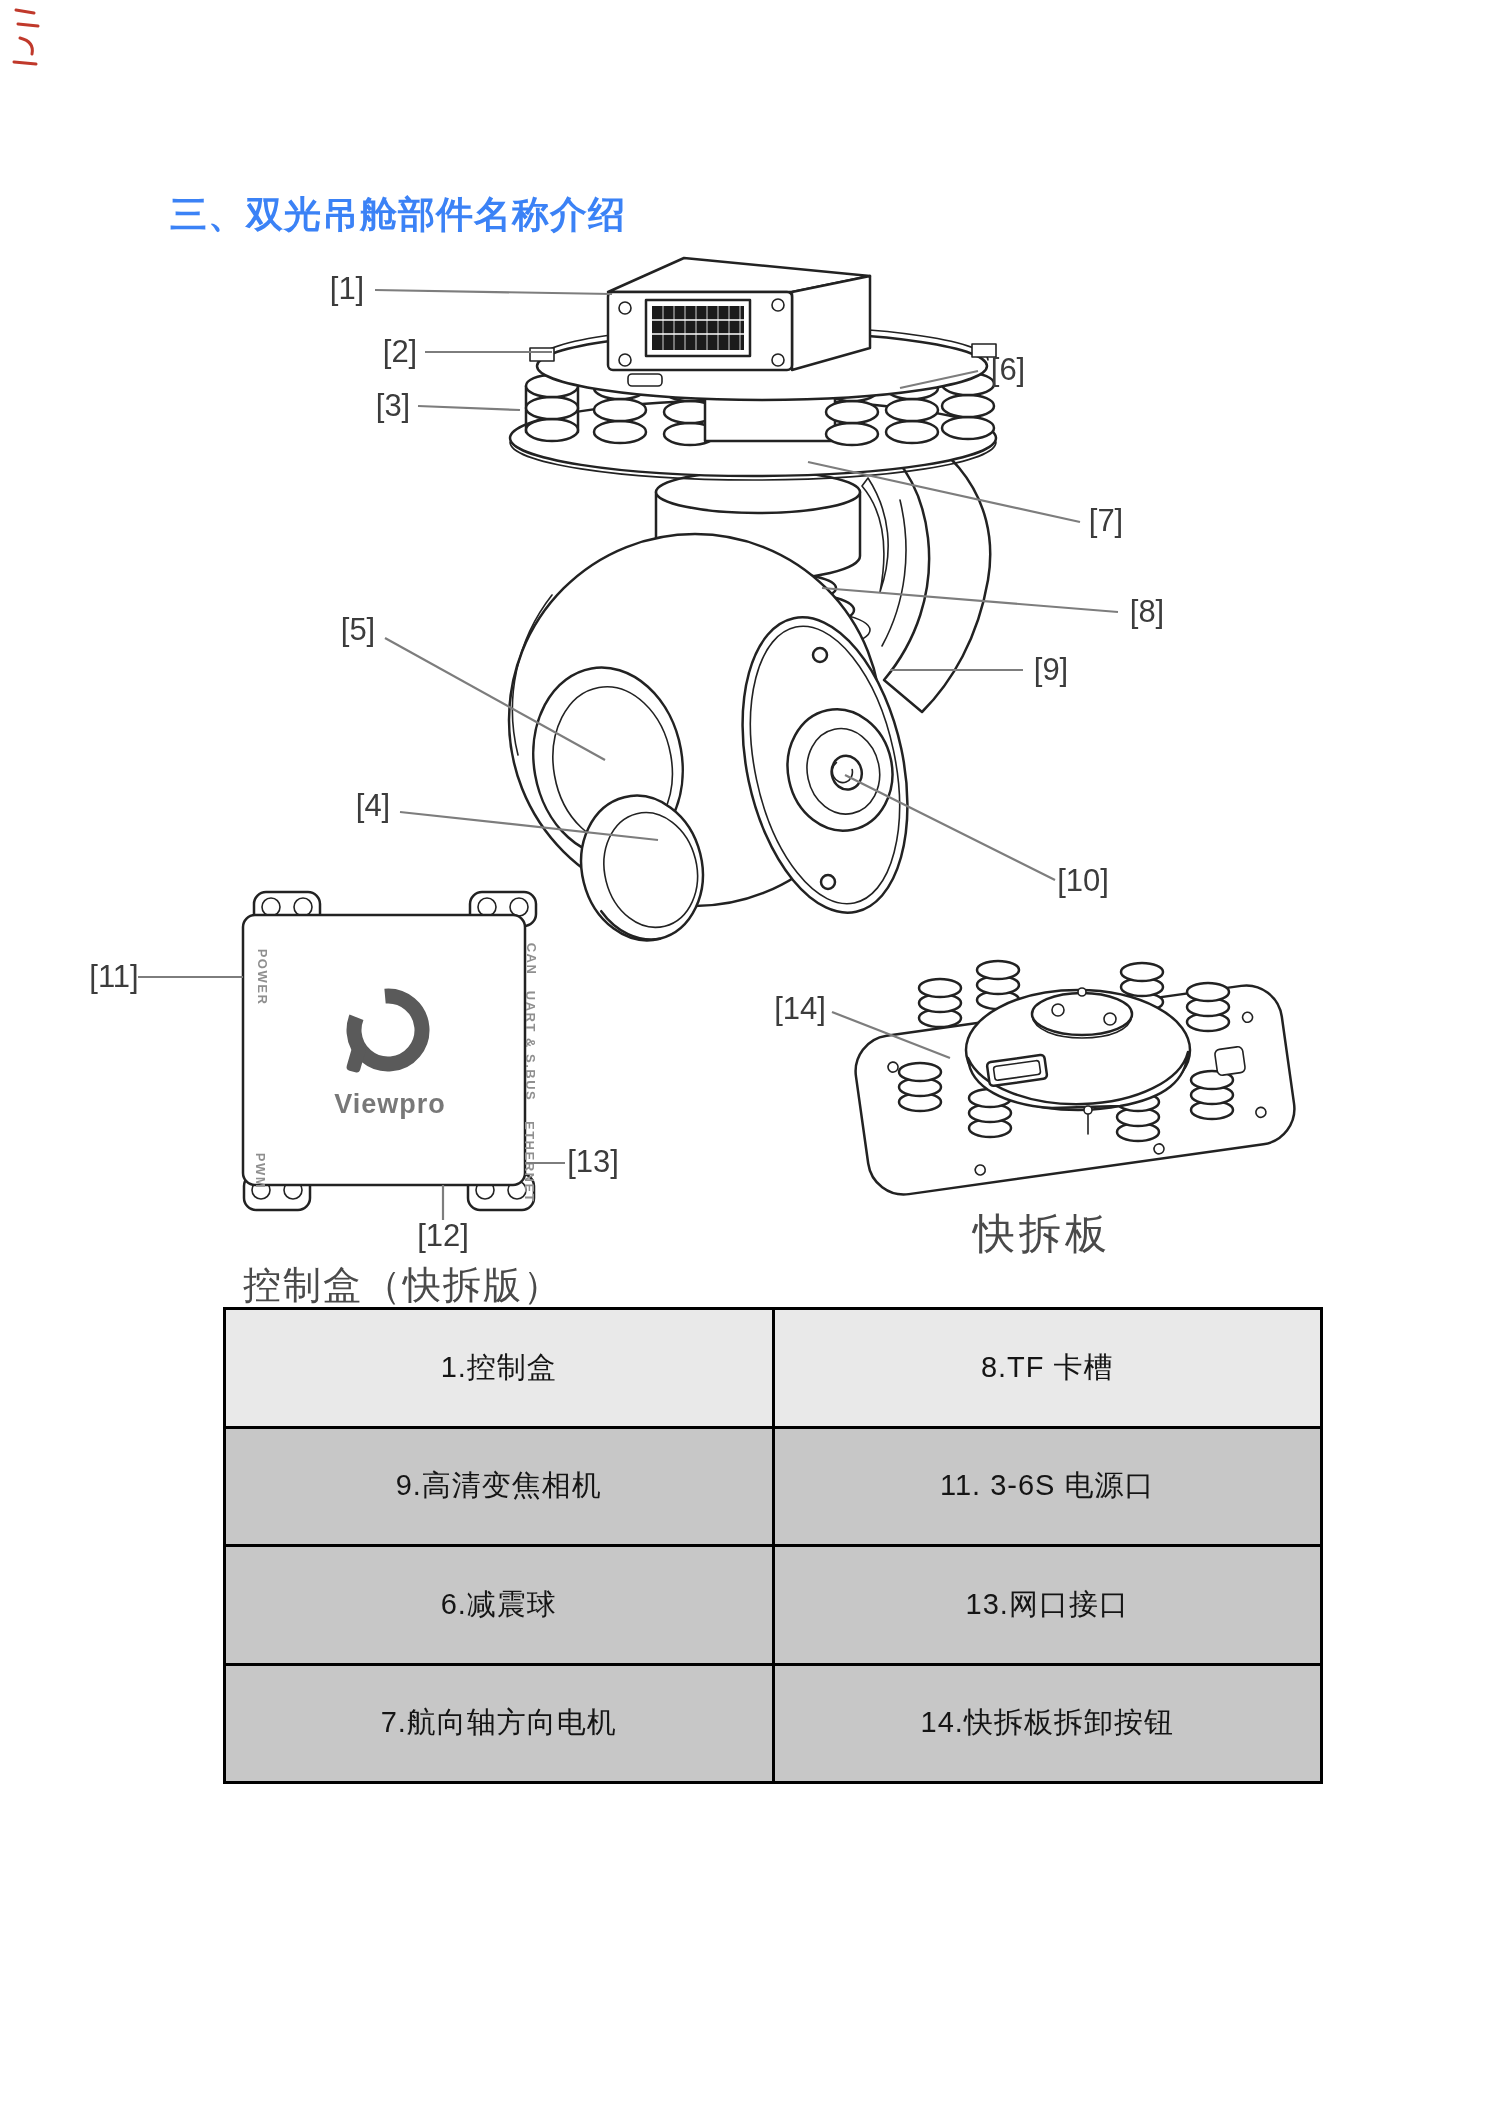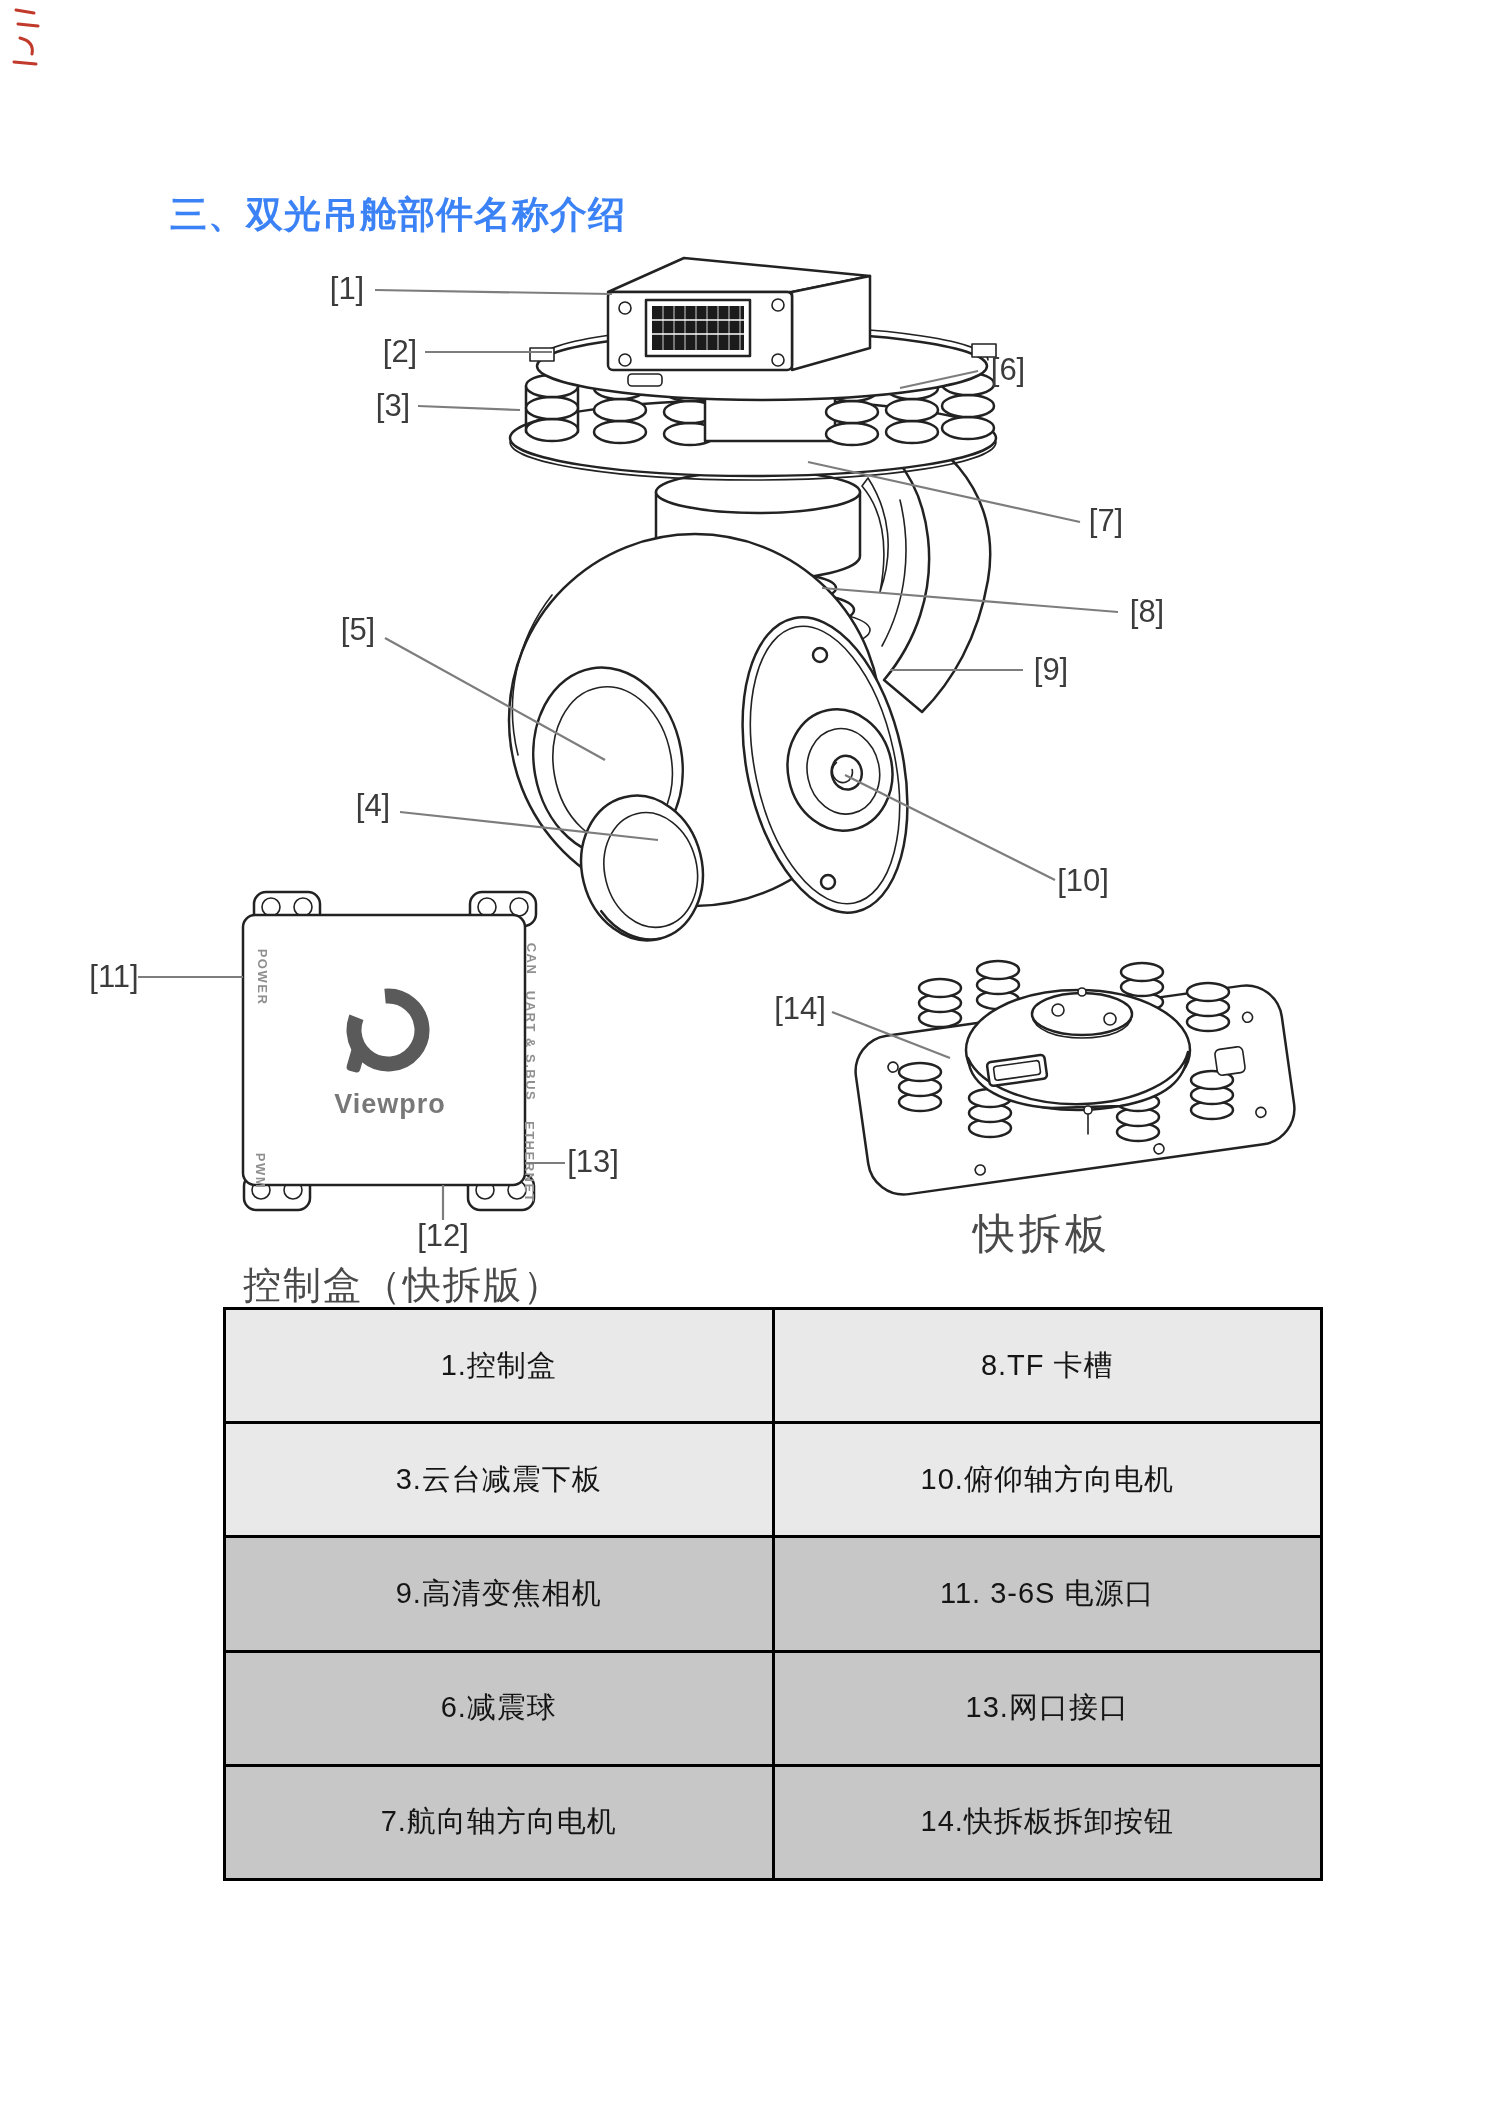--- a/index.html
+++ b/index.html
@@ -12,21 +12,21 @@
   .caption{position:absolute;color:#4a4a4a;white-space:nowrap;text-align:center;}
   .caption.box-cap{left:243px;top:1260px;font-size:38px;letter-spacing:2px;}
   .caption.plate-cap{left:973px;top:1206px;font-size:42px;letter-spacing:4px;}
   svg{position:absolute;overflow:visible;}
   svg .ln{fill:none;stroke:#222;stroke-width:2.5;stroke-linejoin:round;stroke-linecap:round;}
   svg .ln-thin{fill:none;stroke:#222;stroke-width:1.6;stroke-linejoin:round;stroke-linecap:round;}
   svg .wh{fill:#ffffff;}
   svg .leader{stroke:#7d7d7d;stroke-width:2.2;fill:none;}
   svg .port{font-size:13px;font-weight:700;letter-spacing:1.5px;fill:#8f8f8f;
             font-family:"Liberation Sans","DejaVu Sans",sans-serif;}
-  .parts-table{position:absolute;left:223px;top:1307px;width:1100px;height:574px;
+  .parts-table{position:absolute;left:223px;top:1307px;width:1100px;height:477px;
          border-collapse:collapse;table-layout:fixed;}
   .parts-table td{border:3px solid #000;text-align:center;vertical-align:middle;
          font-size:29px;color:#151515;letter-spacing:1px;}
   .parts-table tr.light td{background:#e9e9e9;}
   .parts-table tr.dark td{background:#c7c7c7;}
   .redmark{position:absolute;left:8px;top:4px;}
 </style>
 </head>
 <body>
 
@@ -288,24 +288,20 @@
   <div class="bracket-label" style="left:800px;top:1009px;">[14]</div>
 
   <div class="caption plate-cap">快拆板</div>
   <div class="caption box-cap">控制盒（快拆版）</div>
 
   <table class="parts-table">
     <tbody>
       <tr class="light">
         <td>1.控制盒</td>
         <td>8.TF 卡槽</td>
-      </tr>
-      <tr class="light">
-        <td>3.云台减震下板</td>
-        <td>10.俯仰轴方向电机</td>
       </tr>
       <tr class="dark">
         <td>9.高清变焦相机</td>
         <td>11. 3-6S 电源口</td>
       </tr>
       <tr class="dark">
         <td>6.减震球</td>
         <td>13.网口接口</td>
       </tr>
       <tr class="dark">

